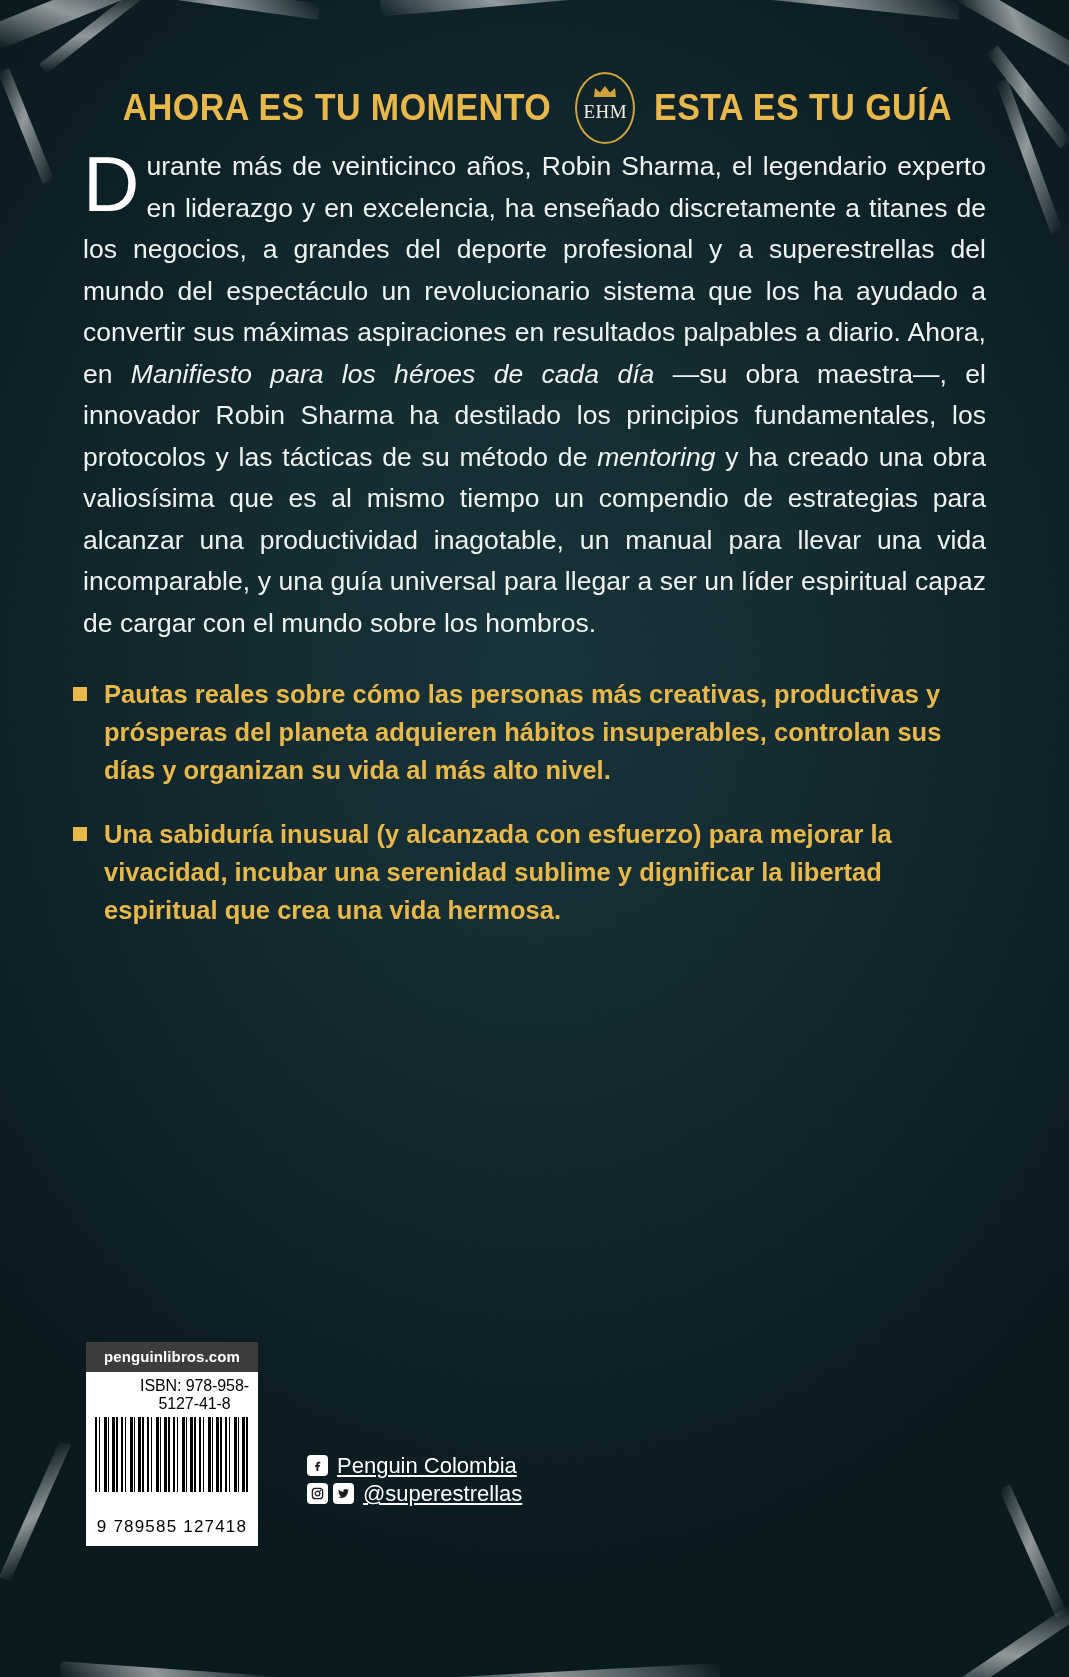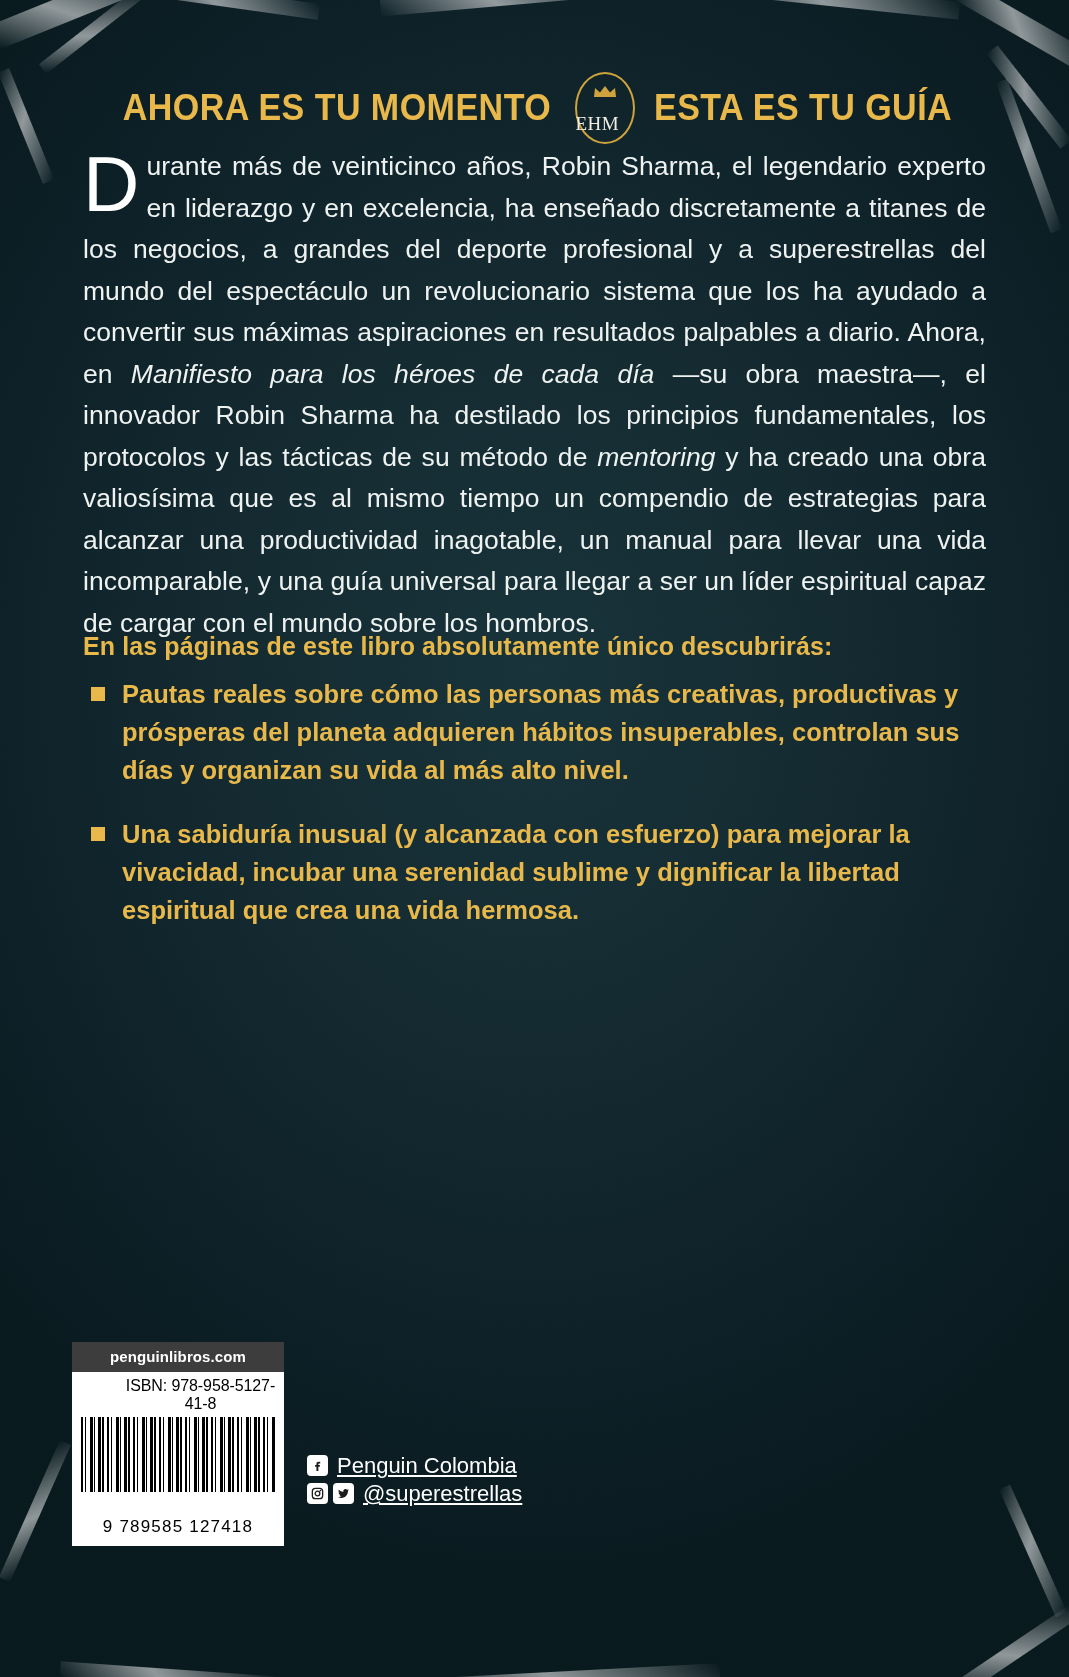--- a/index.html
+++ b/index.html
@@ -79,24 +79,24 @@
   #ehm-crown {
     position: absolute;
     top: 13px;
     left: 50%;
     transform: translateX(-50%);
     width: 24px;
     height: 13px;
   }
   #ehm-letters {
     position: absolute;
-    top: 41px;
+    top: 29px;
     left: 0;
     right: 0;
-    text-align: left;
+    text-align: center;
     color: #f0ece2;
     font-family: "Liberation Serif", serif;
     font-size: 19px;
     letter-spacing: 0.5px;
   }
 
   
   #blurb {
     position: absolute;
     left: 83px;
@@ -131,21 +131,21 @@
     color: #e9b84a;
     font-family: "Liberation Sans Narrow", "Liberation Sans", sans-serif;
     font-size: 25px;
     font-weight: 700;
     letter-spacing: 0.1px;
   }
 
   
   #bullets {
     position: absolute;
-    left: 91px;
+    left: 73px;
     right: 78px;
     top: 675px;
   }
   .bullet {
     position: relative;
     padding-left: 31px;
     margin-bottom: 26px;
     color: #e9b84a;
     font-family: "Liberation Sans Narrow", "Liberation Sans", sans-serif;
     font-size: 25.5px;
@@ -158,23 +158,23 @@
     left: 0;
     top: 12px;
     width: 14px;
     height: 14px;
     background: #e9b84a;
   }
 
   
   #isbn-block {
     position: absolute;
-    left: 72px;
+    left: 86px;
     top: 1342px;
-    width: 212px;
+    width: 172px;
   }
   #penguin-bar {
     background: #3c3c3c;
     color: #ffffff;
     font-family: "Liberation Sans", sans-serif;
     font-size: 15px;
     font-weight: 700;
     text-align: center;
     padding: 6px 0 7px;
     letter-spacing: 0.1px;
@@ -261,21 +261,20 @@
       <span id="ehm-letters">EHM</span>
     </span>
 
     <span class="headline-text">ESTA ES TU GUÍA</span>
   </div>
 
   <div id="blurb">
     <span class="dropcap">D</span><span id="blurb-body"><span>urante más de veinticinco años, Robin Sharma, el legendario experto en liderazgo y en excelencia, ha enseñado discretamente a titanes de los negocios, a grandes del deporte profesional y a superestrellas del mundo del espectáculo un revolucionario sistema que los ha ayudado a convertir sus máximas aspiraciones en resultados palpables a diario. Ahora, en </span><i>Manifiesto para los héroes de cada día</i><span> —su obra maestra—, el innovador Robin Sharma ha destilado los principios fundamentales, los protocolos y las tácticas de su método de </span><i>mentoring</i><span> y ha creado una obra valiosísima que es al mismo tiempo un compendio de estrategias para alcanzar una productividad inagotable, un manual para llevar una vida incomparable, y una guía universal para llegar a ser un líder espiritual capaz de cargar con el mundo sobre los hombros.</span></span>
   </div>
 
-  <div id="lead-in">En las páginas de este libro absolutamente único descubrirás:</div>
 
   <div id="bullets">
       <div class="bullet"><span class="bullet-marker"></span><span>Pautas reales sobre cómo las personas más creativas, productivas y prósperas del planeta adquieren hábitos insuperables, controlan sus días y organizan su vida al más alto nivel.</span></div>
       <div class="bullet"><span class="bullet-marker"></span></div>
       <div class="bullet"><span class="bullet-marker"></span></div>
       <div class="bullet"><span class="bullet-marker"></span><span>Una sabiduría inusual (y alcanzada con esfuerzo) para mejorar la vivacidad, incubar una serenidad sublime y dignificar la libertad espiritual que crea una vida hermosa.</span></div>
     </div>
 
   <div id="isbn-block">
     <div id="penguin-bar">penguinlibros.com</div>

